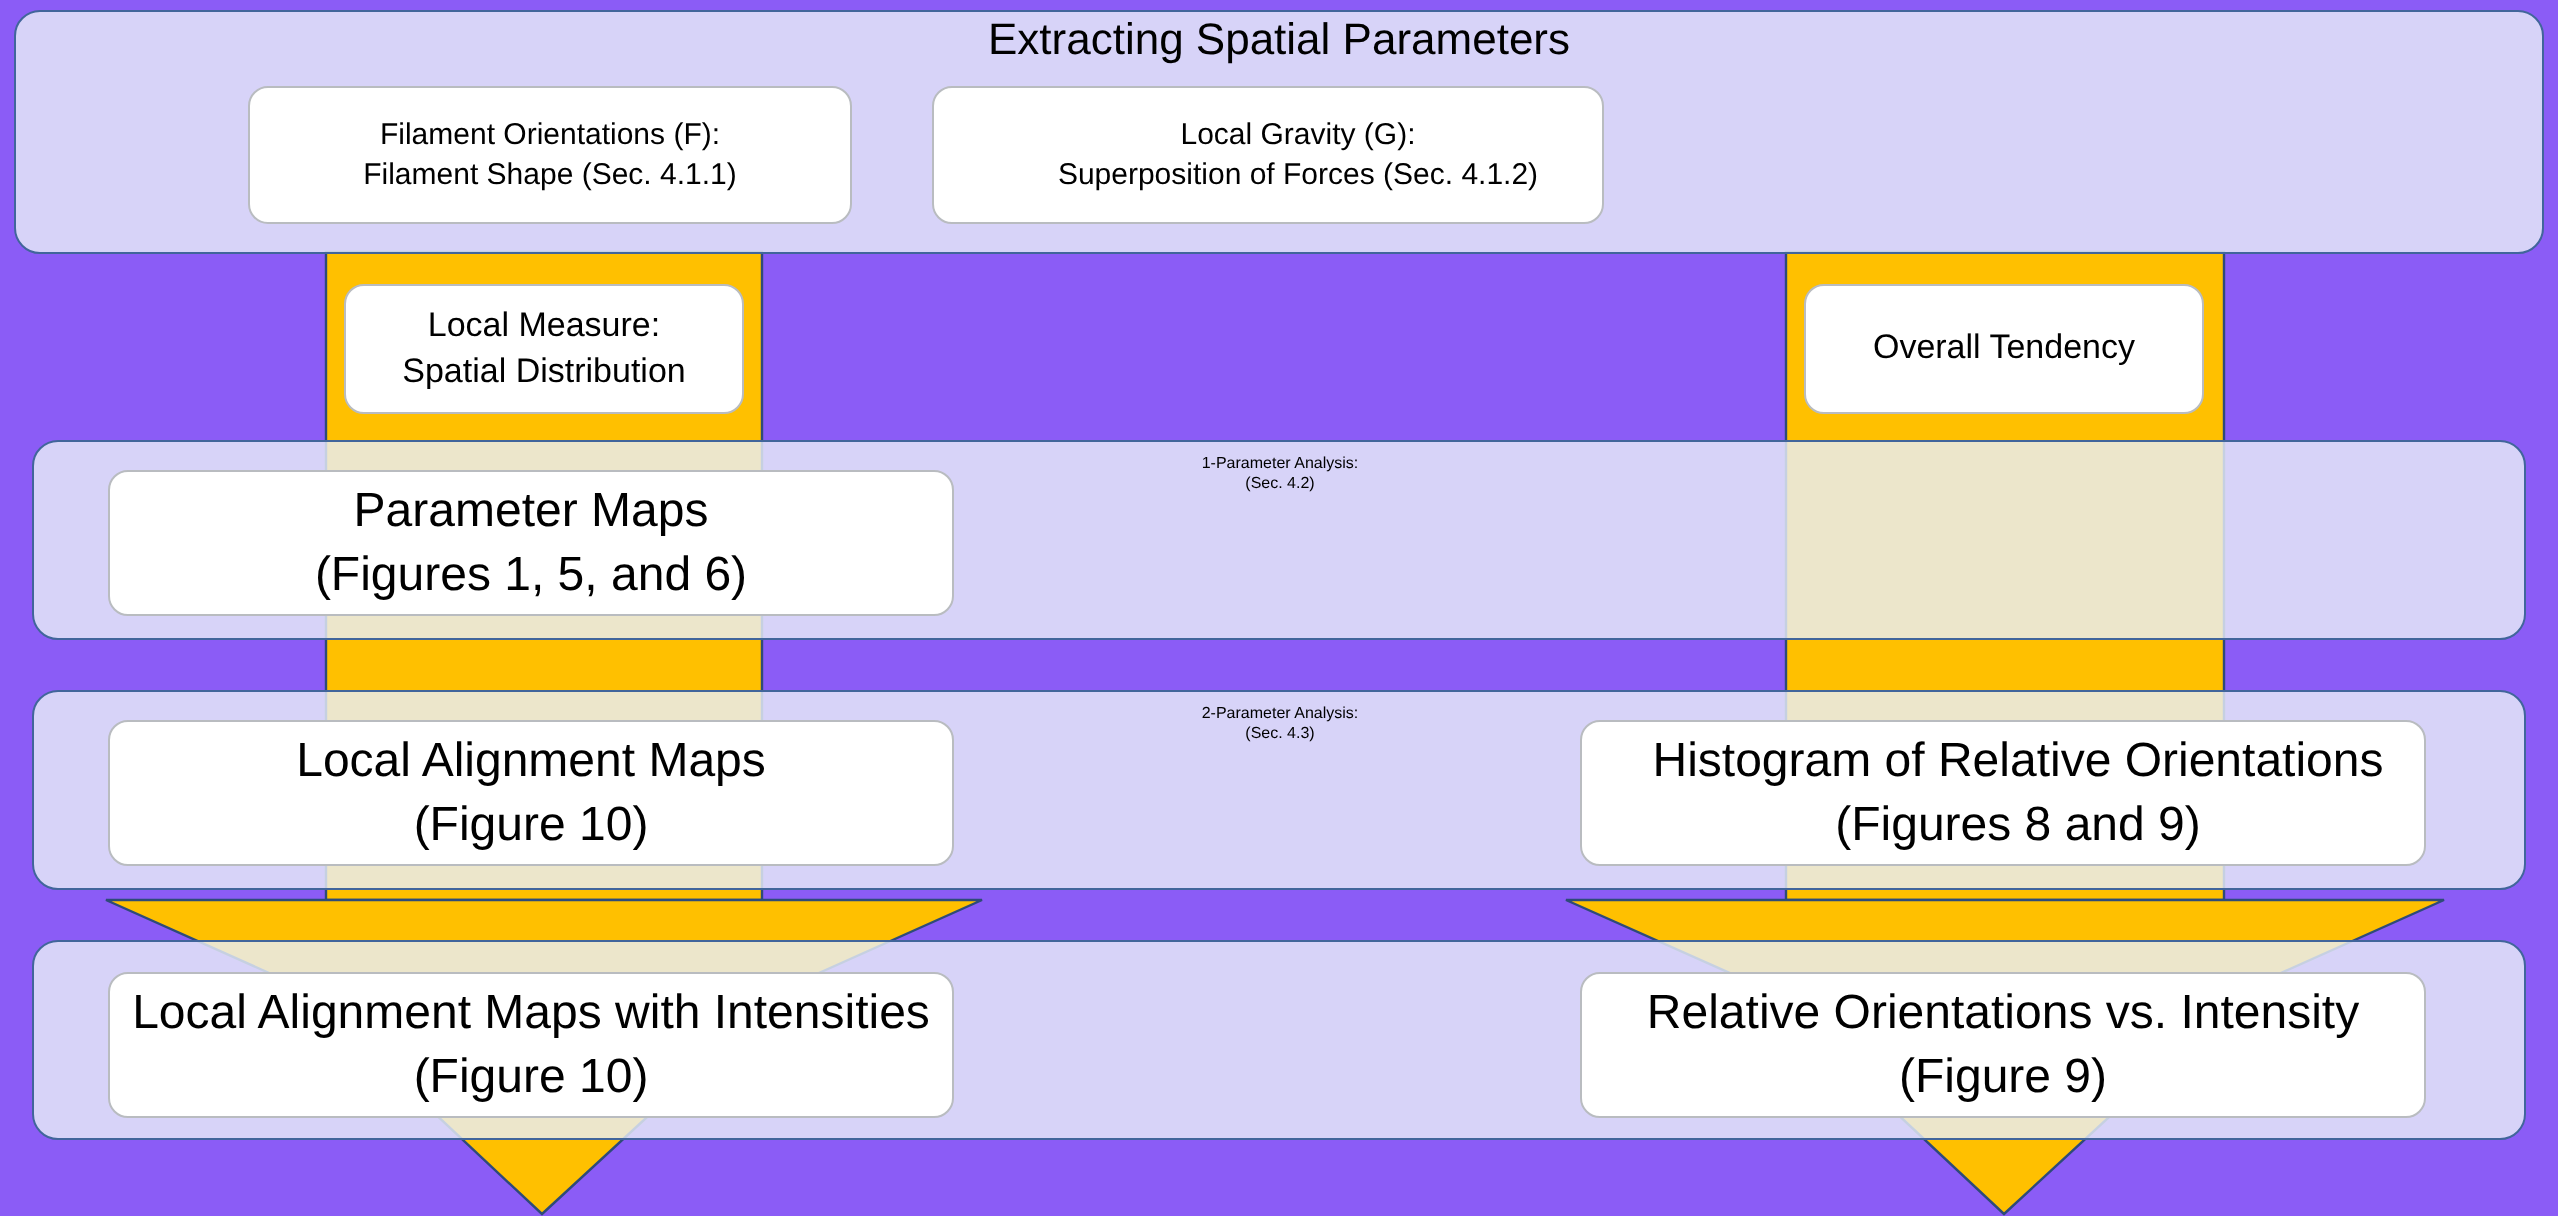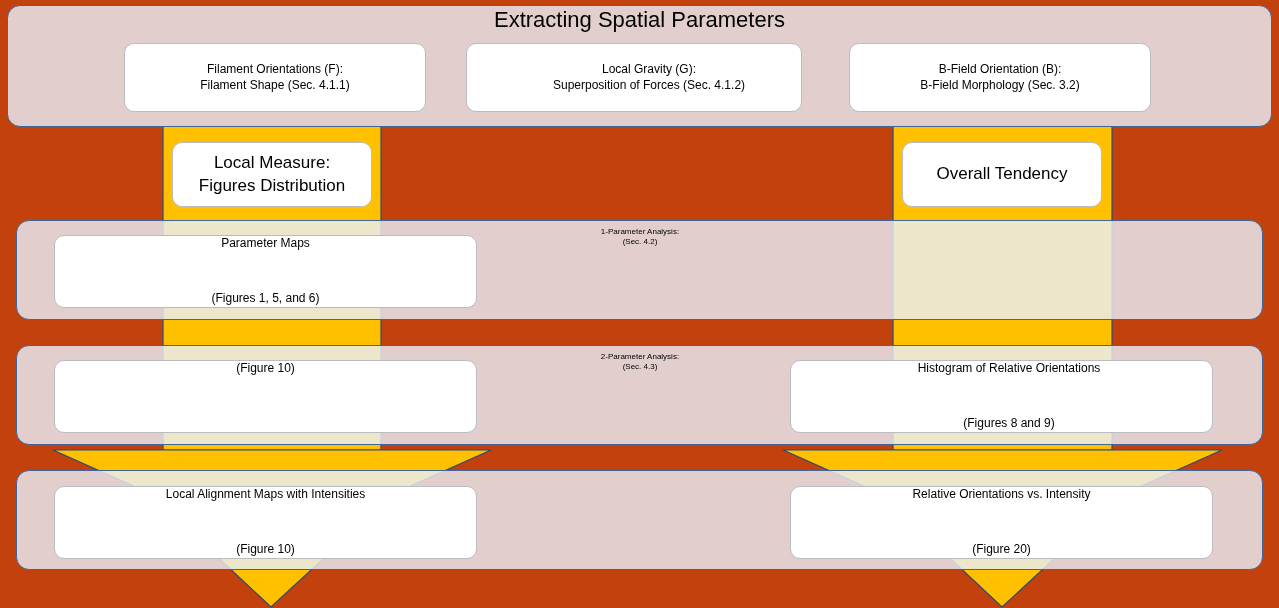--- a/index.html
+++ b/index.html
@@ -9,21 +9,21 @@
   }
   body {
     font-family: "Liberation Sans", "DejaVu Sans", sans-serif;
     color: #000000;
   }
   #diagram {
     position: relative;
     width: 1279px;
     height: 608px;
     overflow: hidden;
-    background: #c2410c;
+    background: #8b5cf6;
   }
 
   
   #arrow-layer {
     position: absolute;
     left: 0;
     top: 0;
     width: 1279px;
     height: 608px;
   }
@@ -71,22 +71,22 @@
     position: absolute;
     left: 0;
     top: 7px;
     width: 1279px;
     text-align: center;
     font-size: 22px;
     color: #000000;
   }
 
   
-  .fs-head { font-size: 12px; }
-  .fs-node { font-size: 12px; justify-content: space-between; }
+  .fs-head { font-size: 15px; }
+  .fs-node { font-size: 24px; }
   .fs-small { font-size: 17px; }
   .fs-label { font-size: 19px; }
 </style>
 </head>
 <body>
 
 <div id="diagram">
 
   <svg id="arrow-layer" viewBox="0 0 1279 608">
 
@@ -112,28 +112,24 @@
   <div class="node fs-head" style="left:124px; top:43px; width:302px; height:69px;">
     <span class="ln">Filament Orientations (F):</span>
     <span class="ln">Filament Shape (Sec. 4.1.1)</span>
   </div>
 
   <div class="node fs-head" style="left:466px; top:43px; width:336px; height:69px;padding-left:30px;">
     <span class="ln">Local Gravity (G):</span>
     <span class="ln">Superposition of Forces (Sec. 4.1.2)</span>
   </div>
 
-  <div class="node fs-head" style="left:849px; top:43px; width:302px; height:69px;">
-    <span class="ln">B-Field Orientation (B):</span>
-    <span class="ln">B-Field Morphology (Sec. 3.2)</span>
-  </div>
 
   <div class="node fs-small" style="left:172px; top:142px; width:200px; height:65px;">
     <span class="ln">Local Measure:</span>
-    <span class="ln">Figures Distribution</span>
+    <span class="ln">Spatial Distribution</span>
   </div>
 
   <div class="node fs-small" style="left:902px; top:142px; width:200px; height:65px;">
     <span class="ln">Overall Tendency</span>
   </div>
 
   <div class="band rounded" style="left:16px; top:220px; width:1247px; height:100px;"></div>
 
   <div class="band-label fs-label" style="left: 500px; top: 227px; width: 280px; font-size: 8px;">
     <span class="ln">1-Parameter Analysis:</span>
@@ -147,34 +143,35 @@
 
 
   <div class="band rounded" style="left:16px; top:345px; width:1247px; height:100px;"></div>
 
   <div class="band-label fs-label" style="left: 500px; top: 352px; width: 280px; font-size: 8px;">
     <span class="ln">2-Parameter Analysis:</span>
     <span class="ln">(Sec. 4.3)</span>
   </div>
 
   <div class="node fs-node" style="left:54px; top:360px; width:423px; height:73px;">
+    <span class="ln">Local Alignment Maps</span>
     <span class="ln">(Figure 10)</span>
   </div>
 
   <div class="node fs-node" style="left:790px; top:360px; width:423px; height:73px;padding-left:15px;">
     <span class="ln">Histogram of Relative Orientations</span>
     <span class="ln">(Figures 8 and 9)</span>
   </div>
 
   <div class="band rounded" style="left:16px; top:470px; width:1247px; height:100px;"></div>
 
 
   <div class="node fs-node" style="left:54px; top:486px; width:423px; height:73px;">
     <span class="ln">Local Alignment Maps with Intensities</span>
     <span class="ln">(Figure 10)</span>
   </div>
 
   <div class="node fs-node" style="left:790px; top:486px; width:423px; height:73px;">
     <span class="ln">Relative Orientations vs. Intensity</span>
-    <span class="ln">(Figure 20)</span>
+    <span class="ln">(Figure 9)</span>
   </div>
 
 </div>
 
 </body></html>

